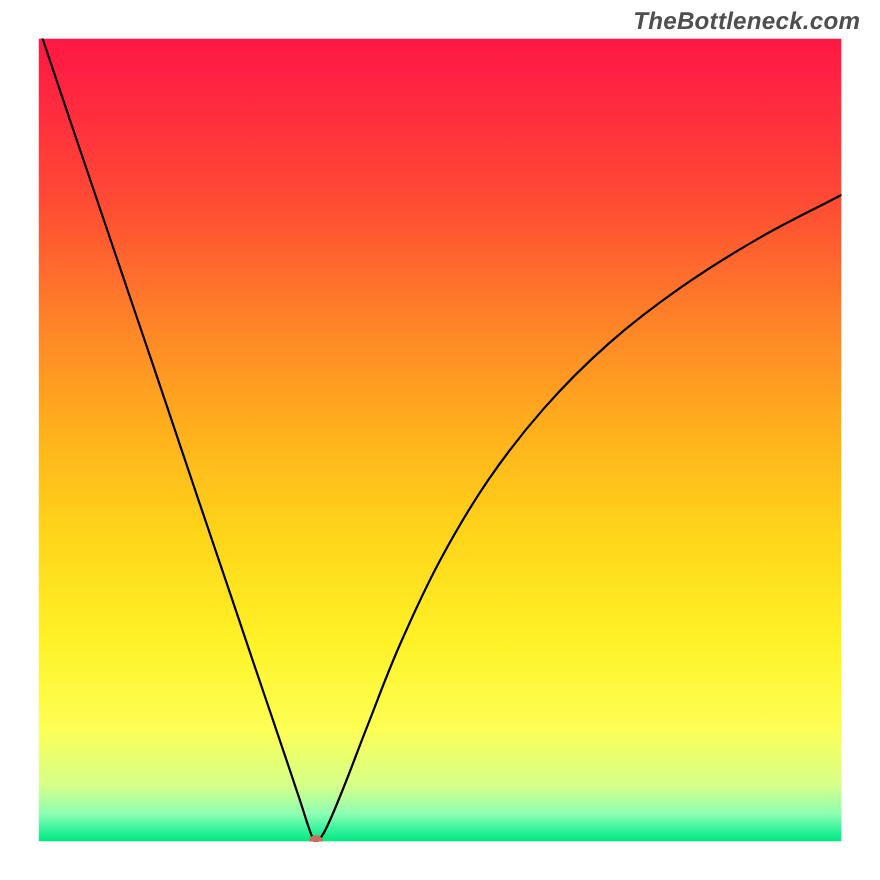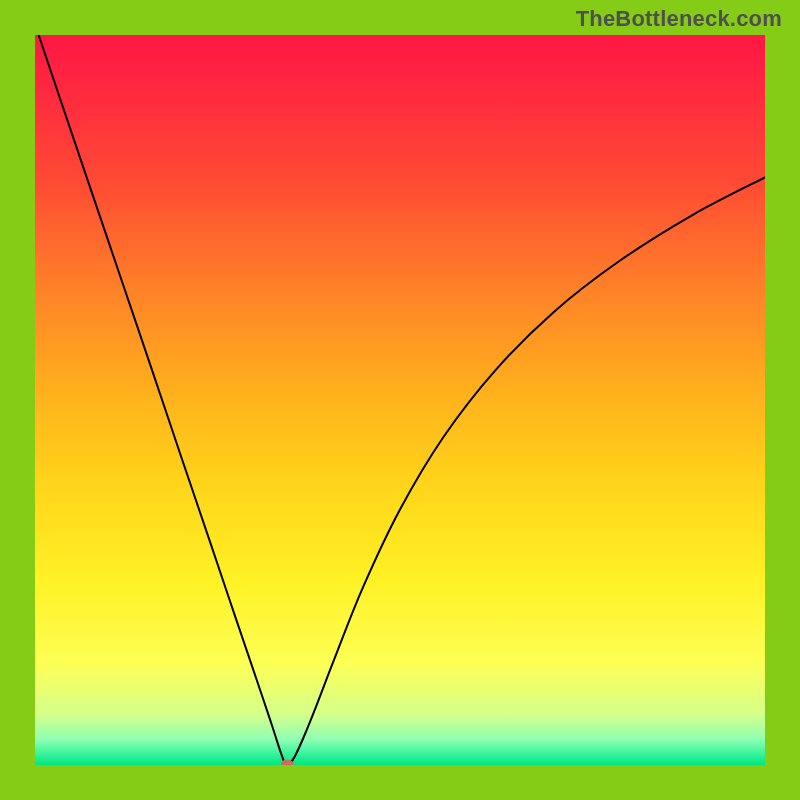--- a/index.html
+++ b/index.html
@@ -8,21 +8,22 @@
     width: 800px;
     height: 800px;
     overflow: hidden;
     background: #000;
     font-family: Arial, Helvetica, sans-serif;
   }
   .frame {
     position: relative;
     width: 800px;
     height: 800px;
-    background: #84cc16;
+    background: #ffffff;
+    font-style: italic;
   }
   .plot-area {
     position: absolute;
     left: 35px;
     top: 35px;
     width: 730px;
     height: 730px;
   }
   .watermark {
     position: absolute;

